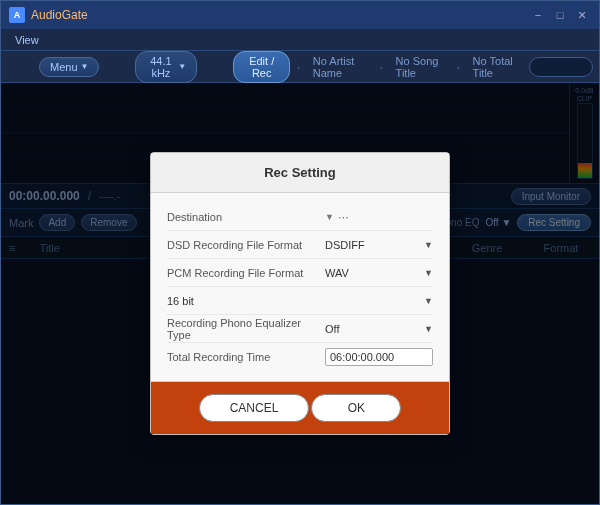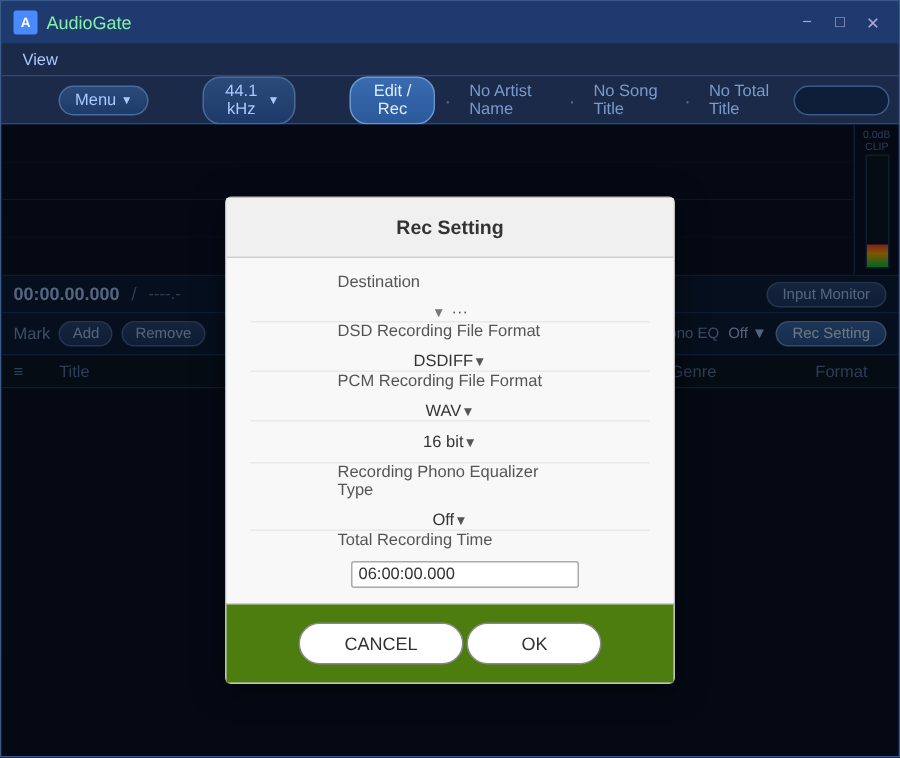--- a/index.html
+++ b/index.html
@@ -34,21 +34,21 @@
     .title-bar-icon {
       width: 16px;
       height: 16px;
       margin-right: 6px;
       background: #4a8aff;
       border-radius: 2px;
       display: flex; align-items: center; justify-content: center;
       color: white; font-size: 9px; font-weight: bold;
     }
     .title-bar-text {
-      color: #86efac;
+      color: #fdba74;
       font-size: 12px;
       flex: 1;
     }
     .title-bar-controls {
       display: flex;
       gap: 4px;
     }
     .title-btn {
       width: 18px;
       height: 18px;
@@ -262,21 +262,21 @@
       background: #0a1828;
       display: flex;
       align-items: center;
       padding: 0 8px;
       gap: 4px;
       border-bottom: 1px solid #1a3a6a;
       color: #5a7aaa;
       font-size: 11px;
     }
     .track-col-title { flex: 1; padding-left: 20px; }
-    .track-col-genre { width: 80px; text-align: left; }
+    .track-col-genre { width: 80px; text-align: center; }
     .track-col-format { width: 60px; text-align: center; }
 
     
     .track-list {
       flex: 1;
       background: #081228;
       overflow: hidden;
     }
 
     
@@ -312,21 +312,20 @@
       padding: 10px 16px;
       background: #f8f8f8;
     }
 
     .modal-row {
       display: flex;
       align-items: center;
       min-height: 28px;
       border-bottom: 1px solid #e8e8e8;
       gap: 8px;
-      flex-direction: column;
     }
     .modal-row:last-child { border-bottom: none; }
 
     .modal-label {
       color: #555;
       font-size: 11px;
       width: 150px;
       flex-shrink: 0;
     }
 
@@ -355,21 +354,20 @@
 
     .modal-input {
       background: white;
       border: 1px solid #aaa;
       border-radius: 2px;
       font-size: 11px;
       color: #333;
       padding: 2px 4px;
       width: 100%;
       outline: none;
-      margin-left: 20px;
     }
 
     .dest-controls {
       display: flex;
       align-items: center;
       gap: 4px;
       flex: 1;
     }
     .dest-path {
       color: #333;
@@ -377,21 +375,21 @@
       flex: 1;
     }
     .dest-arrow { font-size: 9px; color: #777; cursor: pointer; }
     .dest-dots { font-size: 11px; color: #555; cursor: pointer; }
 
     .modal-footer {
       padding: 12px 16px;
       display: flex;
       justify-content: center;
       gap: 2px;
-      background: #4d7c0f;
+      background: #c2410c;
       border-top: 1px solid #d0d0d0;
     }
 
     .modal-cancel-btn {
       background: white;
       border: 1px solid #888;
       border-radius: 16px;
       color: #333;
       font-size: 12px;
       padding: 6px 30px;

